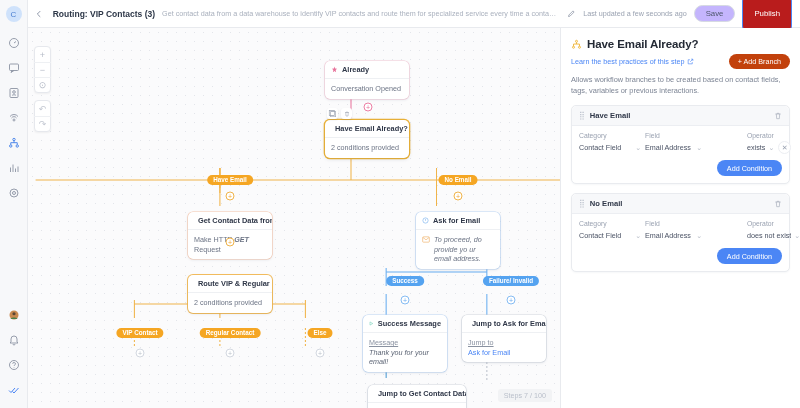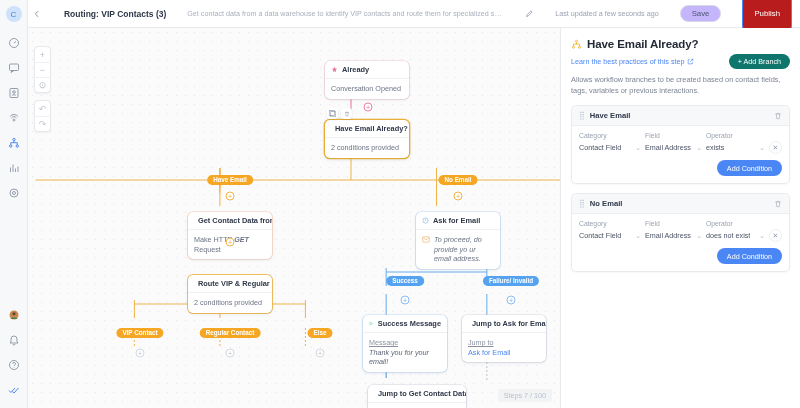--- a/index.html
+++ b/index.html
@@ -32,21 +32,21 @@
   .rail-ico.active { color:#3f7ee8; }
   .rail-spacer { flex:1 1 auto; }
   .rail-bottom { display:flex; flex-direction:column; align-items:center; padding-bottom:4px; }
   .rail svg { display:block; }
 
   
   .main { flex:1 1 auto; display:flex; flex-direction:column; min-width:0; position:relative; }
   .topbar {
     height:28px; flex:0 0 28px; background:#ffffff;
     border-bottom:1px solid #e8eaee;
-    display:flex; align-items:center; padding:0 8px 0 4px; gap:21px;
+    display:flex; align-items:center; padding:0 8px 0 4px; gap:7px;
   }
   .back-btn { width:16px; height:16px; display:flex; align-items:center; justify-content:center; color:#7a8398; }
   .wf-title { font-size:8.5px; font-weight:bold; color:#2d3748; white-space:nowrap; }
   .wf-desc { font-size:7.2px; color:#a9b0bd; white-space:nowrap; overflow:hidden; text-overflow:ellipsis; flex:1 1 auto; }
   .pencil { width:12px; height:12px; color:#8d95a5; display:flex; align-items:center; justify-content:center; }
   .upd { font-size:7.2px; color:#9aa2b1; white-space:nowrap; }
   .btn-save {
     font-size:7.8px; color:#4e5costs; color:#4d5costs;
     color:#4d566b; background:#c4b5fd; border:1px solid #d6dae2;
     border-radius:11px; padding:3px 11px; white-space:nowrap;
@@ -153,39 +153,39 @@
   .panel {
     flex:0 0 240px; width:240px; background:#fff;
     border-left:1px solid #e8eaee;
     padding:10px 10px 0 10px; overflow:hidden;
   }
   .p-title { display:flex; align-items:center; gap:5px; margin-bottom:4px; }
   .p-title h1 { font-size:11.5px; font-weight:bold; color:#242a35; letter-spacing:-.1px; }
   .p-subrow { display:flex; align-items:center; justify-content:space-between; margin-bottom:6px; }
   .p-link { font-size:7.2px; color:#4b86f5; text-decoration:none; display:inline-flex; align-items:center; gap:3px; }
   .p-addbranch {
-    font-size:7.2px; color:#fff; background:#0f766e; border:none;
+    font-size:7.2px; color:#fff; background:#c2410c; border:none;
     border-radius:9px; padding:3px 9px; white-space:nowrap;
   }
   .p-desc { font-size:7.4px; color:#7c8494; line-height:1.45; margin-bottom:9px; }
 
   .branch {
     border:1px solid #e9ebef; border-radius:5px; margin-bottom:9px; background:#fff;
     box-shadow:0 1px 2px rgba(24,39,75,.04);
   }
   .branch-head {
     display:flex; align-items:center; gap:6px;
     padding:5px 7px; background:#f7f8fa; border-bottom:1px solid #eceef2;
     border-radius:5px 5px 0 0;
   }
   .branch-head .bname { font-size:7.6px; font-weight:bold; color:#2f3748; flex:1 1 auto; }
   .branch-body { padding:6px 7px 7px 7px; }
   .cond-labels, .cond-row { display:flex; align-items:center; gap:4px; }
   .cond-labels span { font-size:6.8px; color:#9aa2b1; }
-  .c1 { flex:0 0 62px; } .c2 { flex:0 0 57px; } .c3 { flex:1 1 auto; }
+  .c1 { flex:0 0 62px; } .c2 { flex:0 0 57px; } .c3 { flex:1 1 auto;margin-left:41px; }
   .cx { flex:0 0 13px; }
   .cond-row { margin-top:2px; }
   .sel-box {
     display:flex; align-items:center; justify-content:space-between;
     font-size:7.2px; color:#4a5costs; color:#4a5264; padding:2px 0;
   }
   .sel-box .cv { white-space:nowrap; overflow:hidden; text-overflow:ellipsis; }
   .chev { color:#b4bac5; font-size:7px; margin-left:3px; }
   .del-cond {
     width:13px; height:13px; border-radius:50%; border:1px solid #eceef2;

